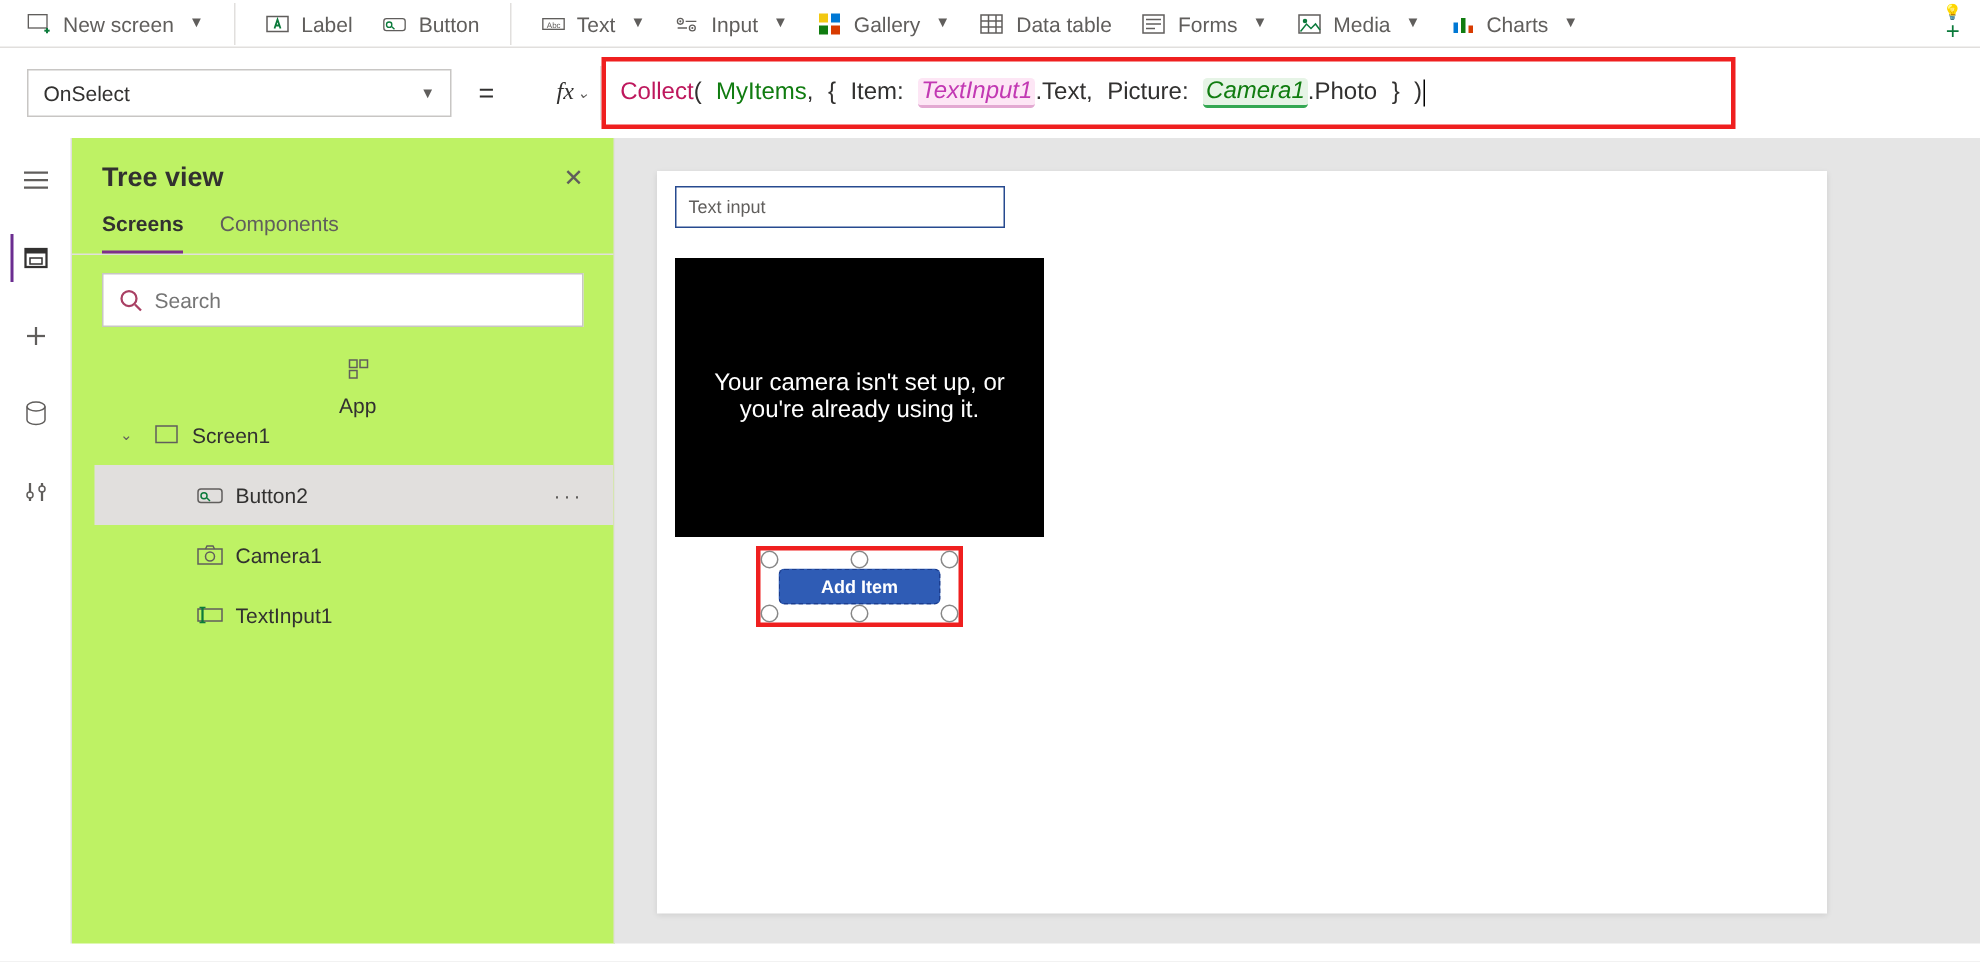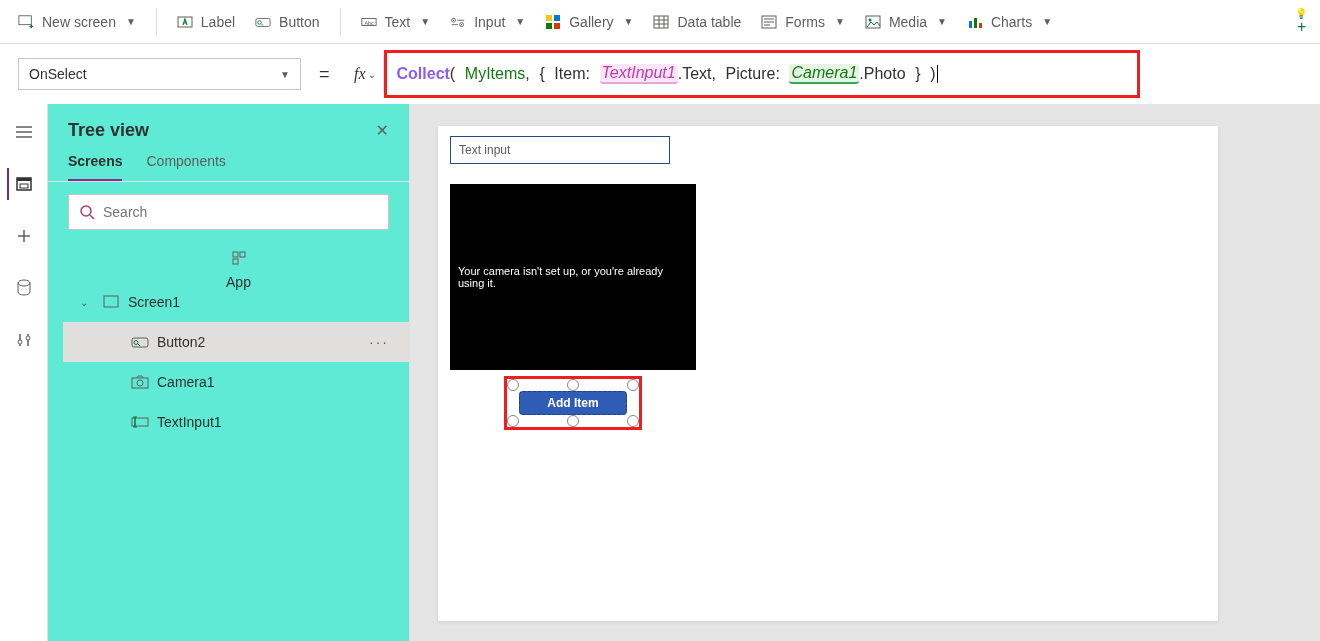--- a/index.html
+++ b/index.html
@@ -1,45 +1,45 @@
 <!DOCTYPE html>
 <html><head>
 <meta charset="utf-8">
 <style>
 * { box-sizing: border-box; margin: 0; padding: 0; font-family: "Segoe UI", sans-serif; }
 body { width: 1320px; height: 641px; background: #fff; overflow: hidden; font-size: 14px; color: #323130; }
 
-.ribbon { height: 44px; border-bottom: 1px solid #e1dfdd; display: flex; align-items: center; padding: 0 8px; gap: 0; }
+.ribbon { height: 32px; border-bottom: 1px solid #e1dfdd; display: flex; align-items: center; padding: 0 8px; gap: 0; }
 .ribbon-sep { width: 1px; height: 28px; background: #e1dfdd; margin: 0 10px; }
 .ribbon-item { display: flex; align-items: center; gap: 8px; padding: 6px 10px; color: #605e5c; cursor: default; font-size: 14px; }
 .ico { width: 16px; height: 16px; display: inline-flex; align-items: center; justify-content: center; }
 .chev { font-size: 10px; color: #605e5c; margin-left: 2px; }
 .ribbon-add { margin-left: auto; color: #8f5c9b; font-size: 20px; padding: 0 4px; display:flex; flex-direction:column; align-items:center; font-size:10px; }
 .ribbon-add .plus { font-size: 16px; line-height:1; }
 
 .formula-row { height: 60px; display: flex; align-items: center; padding: 8px 18px; gap: 12px; position: relative; text-align: right; }
 .prop-dd { width: 283px; height: 32px; border: 1px solid #c8c6c4; display: flex; align-items: center; padding: 0 10px; font-size: 14px; justify-content: space-between; background:#fff; }
 .eq { font-size: 18px; color: #323130; margin: 0 6px; }
-.fx-wrap { position: relative; flex: 1; height: 48px; display: flex; align-items: center; }
+.fx-wrap { position: relative; flex: 1; height: 48px; display: flex; align-items: center; margin-left: 17px; }
 .fx-box { width: 36px; height: 36px; display: flex; align-items: center; justify-content: center; font-style: italic; font-family: Georgia, serif; font-size: 16px; border-right: 1px solid #e1dfdd; }
 .fx-chev { font-size: 10px; color: #605e5c; margin-left: 2px; }
 .formula-hl { border: 3px solid #ef1f1f; height: 48px; flex: 1; max-width: 756px; display: flex; align-items: center; padding: 0 10px; font-family: Consolas, monospace; font-size: 16px; }
-.tok-fn { color: #8b5cf6; font-weight: bold; }
+.tok-fn { color: #be185d; }
 .tok-id { color: #107c10; }
 .tok-key { color: #323130; }
 .tok-pink { color: #c239b3; font-style: italic; border-bottom: 2px solid #e3a9d2; background: #fde6f5; border-radius: 3px; padding: 0 2px; }
 .tok-green { color: #107c10; font-style: italic; border-bottom: 2px solid #34a853; background: #e6f4e6; border-radius: 3px; padding: 0 2px; }
 .cursor { display:inline-block; width:1px; height:18px; background:#000; vertical-align:middle; margin-left:1px; }
 
 .work { display: flex; height: calc(641px - 44px - 60px); }
 .rail { width: 48px; border-right: 1px solid #e1dfdd; display: flex; flex-direction: column; align-items: center; padding-top: 12px; gap: 20px; }
 .rail-item { width: 32px; height: 32px; display: flex; align-items: center; justify-content: center; color: #605e5c; }
 .rail-item.active { border-left: 2px solid #6b2d90; margin-left:-2px; color:#323130; }
 
-.tree { width: 362px; border-right: 1px solid #e1dfdd; background: #5eead4; display: flex; flex-direction: column; }
+.tree { width: 362px; border-right: 1px solid #e1dfdd; background: #bef264; display: flex; flex-direction: column; }
 .tree-hdr { display: flex; align-items: center; justify-content: space-between; padding: 16px 20px 4px; }
 .tree-hdr h2 { font-size: 18px; font-weight: 600; }
 .tree-close { font-size: 16px; color: #605e5c; }
 .tree-tabs { display: flex; gap: 24px; padding: 8px 20px 0; border-bottom: 1px solid #e1dfdd; }
 .tree-tab { padding-bottom: 10px; font-size: 14px; color: #605e5c; }
 .tree-tab.active { color: #323130; font-weight: 600; border-bottom: 2px solid #7d2f8b; }
 .tree-search { margin: 12px 20px; border: 1px solid #c8c6c4; height: 36px; display: flex; align-items: center; padding: 0 10px; gap: 8px; background:#fff; }
 .tree-search input { border: none; outline: none; font-size: 14px; flex: 1; background:transparent; }
 .tree-list { flex: 1; overflow: auto; }
 .tree-row { display: flex; align-items: center; height: 40px; padding-left: 20px; gap: 8px; font-size: 14px; }
@@ -47,21 +47,21 @@
 .tree-row.lvl1 { padding-left: 20px; flex-direction: column; }
 .tree-row.lvl2 { padding-left: 32px; }
 .tree-row.lvl3 { padding-left: 68px; margin-left: 15px; }
 .tree-row.sel { background: #e1dfdd; }
 .tree-row .more { margin-left: auto; margin-right: 20px; letter-spacing: 2px; color: #605e5c; }
 .tree-chev { font-size: 10px; color: #605e5c; width: 14px; }
 
 .canvas-area { flex: 1; background: #e5e5e5; position: relative; display:flex; }
 .canvas { width: 780px; background: #fff; margin: 22px 0 0 28px; box-shadow: 0 1px 4px rgba(0,0,0,0.1); position: relative; height: 495px; padding-left: 36px; }
 .canvas .textinput { position: absolute; left: 12px; top: 10px; width: 220px; height: 28px; border: 1.5px solid #274a8f; display:flex; align-items:center; padding:0 8px; font-size:12px; color:#605e5c; }
-.canvas .camera { position: absolute; left: 12px; top: 58px; width: 246px; height: 186px; background: #000; color: #fff; display: flex; align-items: center; justify-content: center; font-size: 11px; text-align:left; padding:0 8px; }
+.canvas .camera { position: absolute; left: 12px; top: 58px; width: 246px; height: 186px; background: #000; color: #fff; display: flex; align-items: center; justify-content: center; font-size: 16px; text-align:center; padding:0 8px; }
 .canvas .btn-wrap { position: absolute; left: 66px; top: 250px; border: 3px solid #ef1f1f; padding: 6px; }
 .canvas .btn-sel { position: relative; width: 120px; height: 36px; }
 .canvas .btn-sel .handle { position: absolute; width: 12px; height: 12px; border: 1px solid #888; background: #fff; border-radius: 50%; }
 .canvas .btn-sel .h1 { left: -6px; top: -6px; }
 .canvas .btn-sel .h2 { left: 50%; top: -6px; margin-left:-6px; }
 .canvas .btn-sel .h3 { right: -6px; top: -6px; }
 .canvas .btn-sel .h4 { left: -6px; bottom: -6px; }
 .canvas .btn-sel .h5 { left: 50%; bottom: -6px; margin-left:-6px; }
 .canvas .btn-sel .h6 { right: -6px; bottom: -6px; }
 .canvas .addbtn { position:absolute; inset:0; margin:6px; background:#2f5cb5; color:#fff; border-radius:4px; display:flex; align-items:center; justify-content:center; font-size:12px; font-weight:600; border:1px dashed #1b3d8f; }

